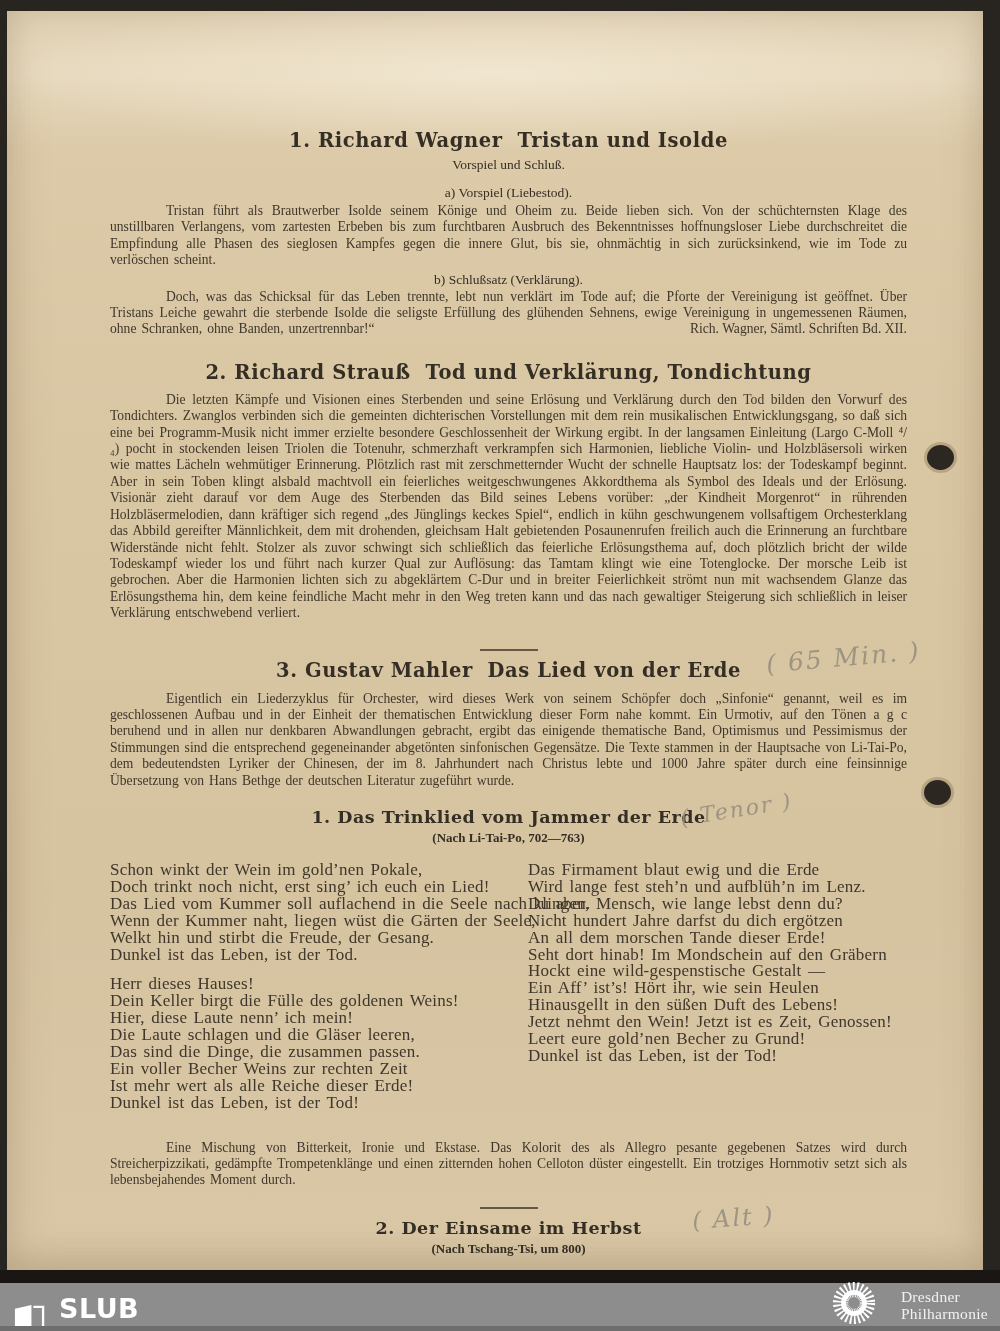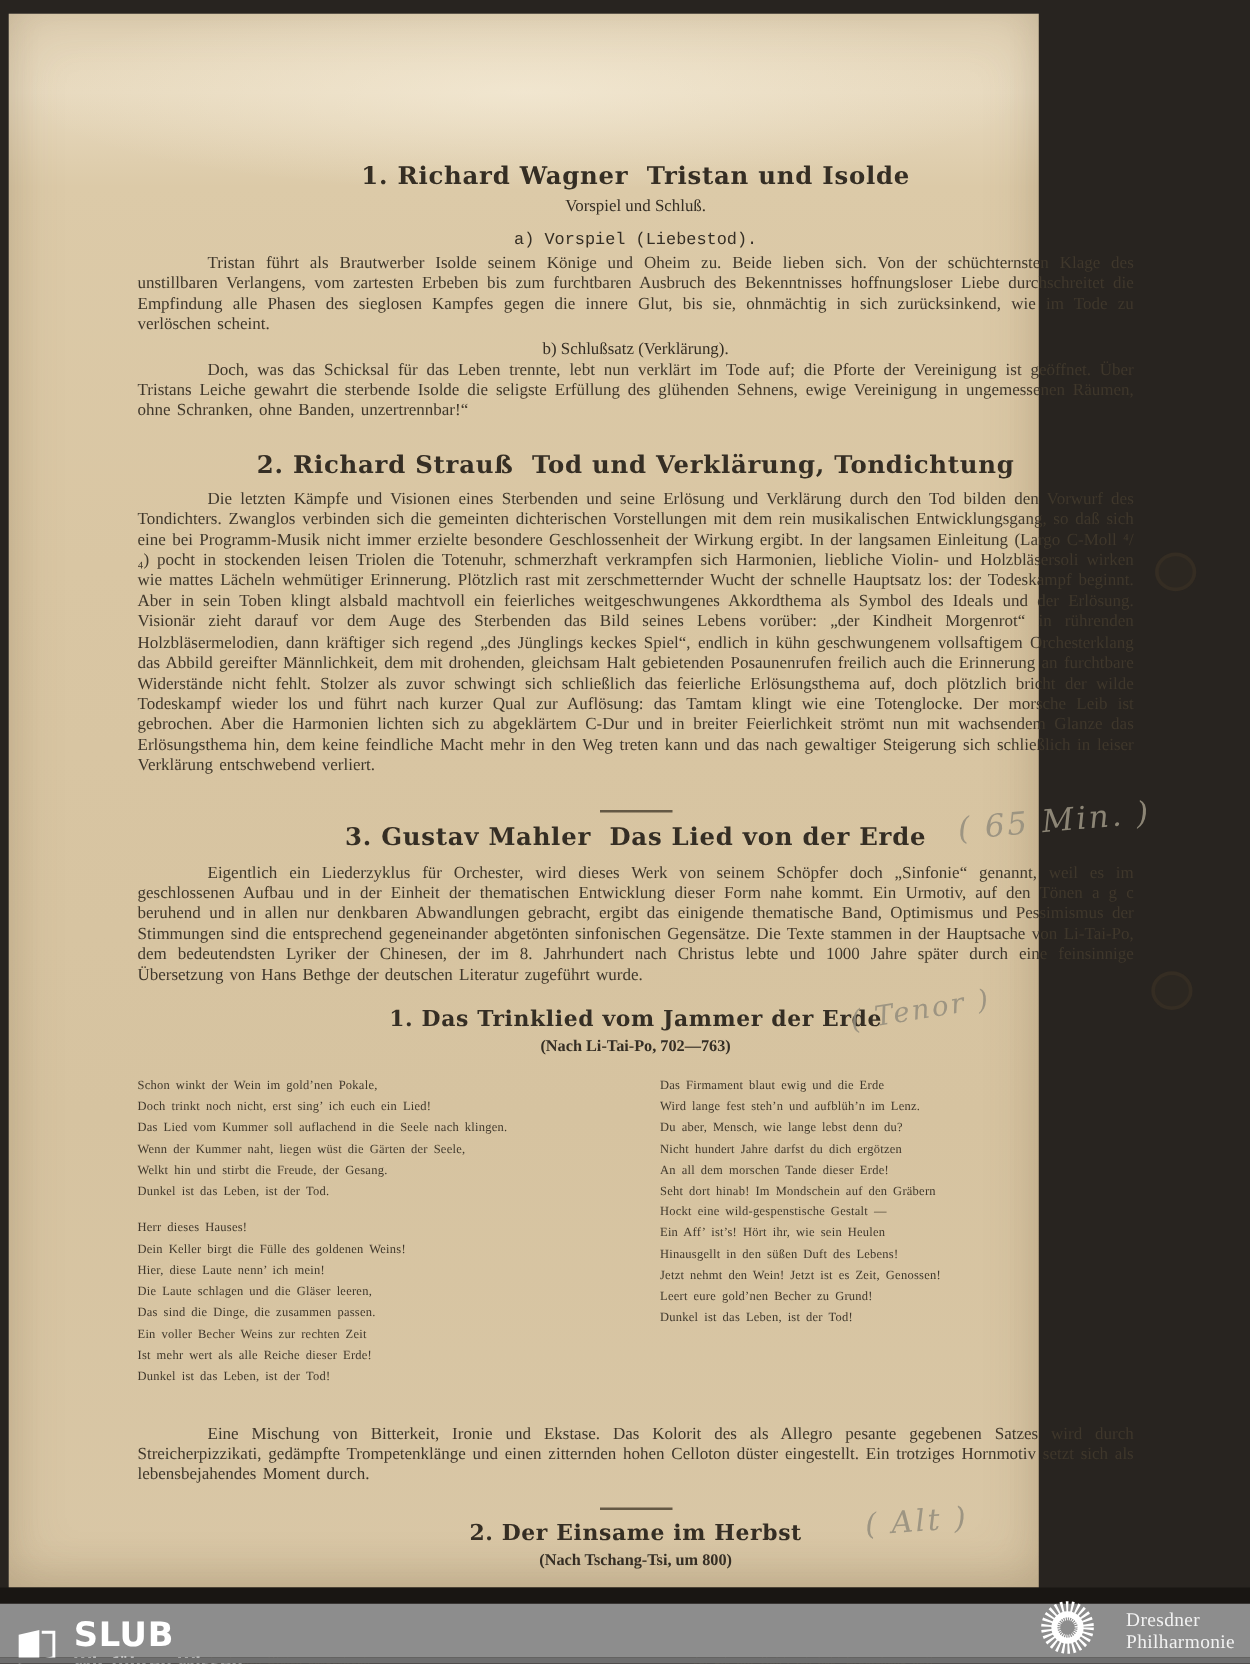--- a/index.html
+++ b/index.html
@@ -5,21 +5,21 @@
   :root{
     --bg:#282420; --paper:#d8c5a2; --paper-light:#e7d9be; --ink:#3f372b;
     --head:#352e24; --pencil:#97907f; --bar:#8d8d8d; --bar-dark:#6e6e6e;
   }
   *{margin:0;padding:0;box-sizing:border-box;}
   html,body{width:1000px;height:1331px;}
   body{font-family:"Liberation Serif","DejaVu Serif",serif;background:var(--bg);}
   .stage{position:relative;width:1000px;height:1331px;overflow:hidden;background:var(--bg);}
 
   .paper{
-    position:absolute;left:7px;top:11px;width:824px;height:1259px;
+    position:absolute;left:7px;top:11px;width:976px;height:1259px;
     background:linear-gradient(180deg,#e4d5b8 0%,#e7d9be 5%,#dccaa8 11%,#d9c6a3 35%,#d6c3a0 70%,#d9c7a6 100%);
     box-shadow:inset 0 0 46px rgba(116,92,58,.20), inset 0 -14px 26px rgba(100,80,50,.12);
   }
   .paper::before{content:"";position:absolute;inset:0;
     background:radial-gradient(ellipse 70% 9% at 50% 5%,rgba(250,242,224,.5),rgba(250,242,224,0) 70%);}
 
   .hole{position:absolute;width:27px;height:25px;border-radius:50%;background:#2c2721;
     box-shadow:0 0 0 3px rgba(90,70,45,.25);}
   .hole.h1{left:927px;top:445px;}
   .hole.h2{left:924px;top:780px;}
@@ -39,30 +39,30 @@
 
   .divider{width:58px;border-top:2px solid rgba(62,52,38,.75);margin:0 auto;}
 
   .heading-row{position:relative;text-align:center;}
   .annot{position:absolute;font-style:italic;color:var(--pencil);opacity:.9;
     font-family:"DejaVu Serif",serif;letter-spacing:2px;white-space:nowrap;}
   .annot-mahler{right:-14px;top:-16px;font-size:25px;transform:rotate(-5deg);}
   .annot-tenor{left:570px;top:-10px;font-size:22px;transform:rotate(-9deg);}
   .annot-alt{left:582px;top:-14px;font-size:24px;transform:rotate(-4deg);}
 
-  .poem-cols{display:flex;font-size:10px;line-height:16.9px;letter-spacing:.2px;
+  .poem-cols{display:flex;font-size:17px;line-height:16.9px;letter-spacing:.2px;
     word-spacing:2px;color:var(--ink);}
   .poem-left{width:418px;flex:none;}
   .poem-right{flex:1;}
   .stanza + .stanza{margin-top:13px;}
   .poem-line{white-space:nowrap;}
 
   
   .m-h1{margin-top:118px;}
-  .m-parta{margin-top:12px;font-family:Liberation Mono, monospace;}
+  .m-parta{margin-top:12px;}
   .m-para-a{margin-top:2px;}
   .m-partb{margin-top:3px;}
   .m-para-b{margin-top:1px;}
   .m-h2{margin-top:23px;}
   .m-strauss{margin-top:8px;}
   .m-div1{margin-top:27px;}
   .m-h3{margin-top:8px;}
   .m-mahler{margin-top:9px;}
   .m-h4a{margin-top:18px;}
   .m-poem1{margin-top:16px;}
@@ -93,20 +93,21 @@
 
   <div class="paper">
     <div class="content">
 
       <div class="h-big m-h1">1. Richard Wagner  Tristan und Isolde</div>
       <div class="sub">Vorspiel und Schluß.</div>
       <div class="sub m-parta">a) Vorspiel (Liebestod).</div>
       <p class="para m-para-a">Tristan führt als Brautwerber Isolde seinem Könige und Oheim zu.  Beide lieben sich.  Von der schüchternsten Klage des unstillbaren Verlangens, vom zartesten Erbeben bis zum furchtbaren Ausbruch des Bekenntnisses hoffnungsloser Liebe durchschreitet die Empfindung alle Phasen des sieglosen Kampfes gegen die innere Glut, bis sie, ohnmächtig in sich zurücksinkend, wie im Tode zu verlöschen scheint.</p>
       <div class="sub m-partb">b) Schlußsatz (Verklärung).</div>
       <p class="para m-para-b">Doch, was das Schicksal für das Leben trennte, lebt nun verklärt im Tode auf; die Pforte der Vereinigung ist geöffnet. Über Tristans Leiche gewahrt die sterbende Isolde die seligste Erfüllung des glühenden Sehnens, ewige Vereinigung in ungemessenen Räumen, ohne Schranken, ohne Banden, unzertrennbar!“</p>
+      <div class="attribution">Rich. Wagner, Sämtl. Schriften Bd. XII.</div>
 
       <div class="h-big m-h2">2. Richard Strauß  Tod und Verklärung, Tondichtung</div>
       <p class="para m-strauss">Die letzten Kämpfe und Visionen eines Sterbenden und seine Erlösung und Verklärung durch den Tod bilden den Vorwurf des Tondichters.  Zwanglos verbinden sich die gemeinten dichterischen Vorstellungen mit dem rein musikalischen Entwicklungsgang, so daß sich eine bei Programm-Musik nicht immer erzielte besondere Geschlossenheit der Wirkung ergibt.  In der langsamen Einleitung (Largo C-Moll ⁴/₄) pocht in stockenden leisen Triolen die Totenuhr, schmerzhaft verkrampfen sich Harmonien, liebliche Violin- und Holzbläsersoli wirken wie mattes Lächeln wehmütiger Erinnerung.  Plötzlich rast mit zerschmetternder Wucht der schnelle Hauptsatz los: der Todeskampf beginnt.  Aber in sein Toben klingt alsbald machtvoll ein feierliches weitgeschwungenes Akkordthema als Symbol des Ideals und der Erlösung.  Visionär zieht darauf vor dem Auge des Sterbenden das Bild seines Lebens vorüber: „der Kindheit Morgenrot“ in rührenden Holzbläsermelodien, dann kräftiger sich regend „des Jünglings keckes Spiel“, endlich in kühn geschwungenem vollsaftigem Orchesterklang das Abbild gereifter Männlichkeit, dem mit drohenden, gleichsam Halt gebietenden Posaunenrufen freilich auch die Erinnerung an furchtbare Widerstände nicht fehlt.  Stolzer als zuvor schwingt sich schließlich das feierliche Erlösungsthema auf, doch plötzlich bricht der wilde Todeskampf wieder los und führt nach kurzer Qual zur Auflösung: das Tamtam klingt wie eine Totenglocke.  Der morsche Leib ist gebrochen.  Aber die Harmonien lichten sich zu abgeklärtem C-Dur und in breiter Feierlichkeit strömt nun mit wachsendem Glanze das Erlösungsthema hin, dem keine feindliche Macht mehr in den Weg treten kann und das nach gewaltiger Steigerung sich schließlich in leiser Verklärung entschwebend verliert.</p>
 
       <div class="divider m-div1"></div>
 
       <div class="heading-row m-h3">
         <span class="h-big">3. Gustav Mahler  Das Lied von der Erde</span>
         <span class="annot annot-mahler">( 65 Min. )</span>
       </div>

